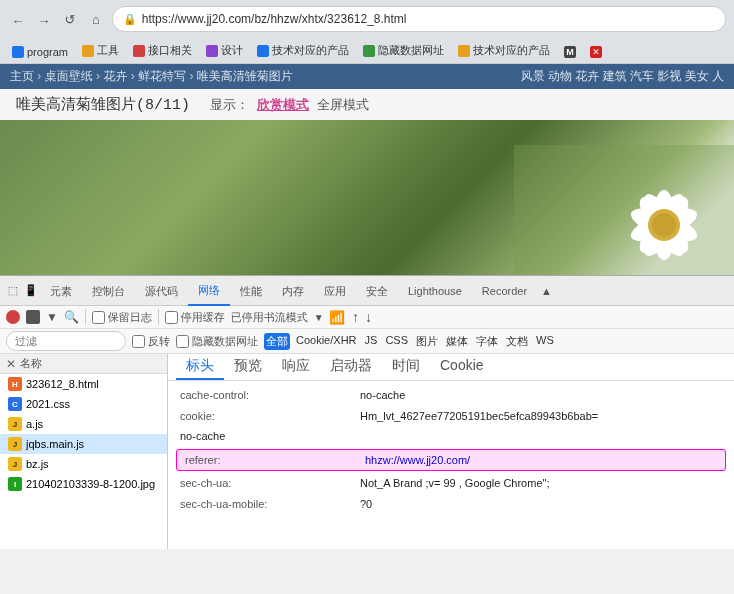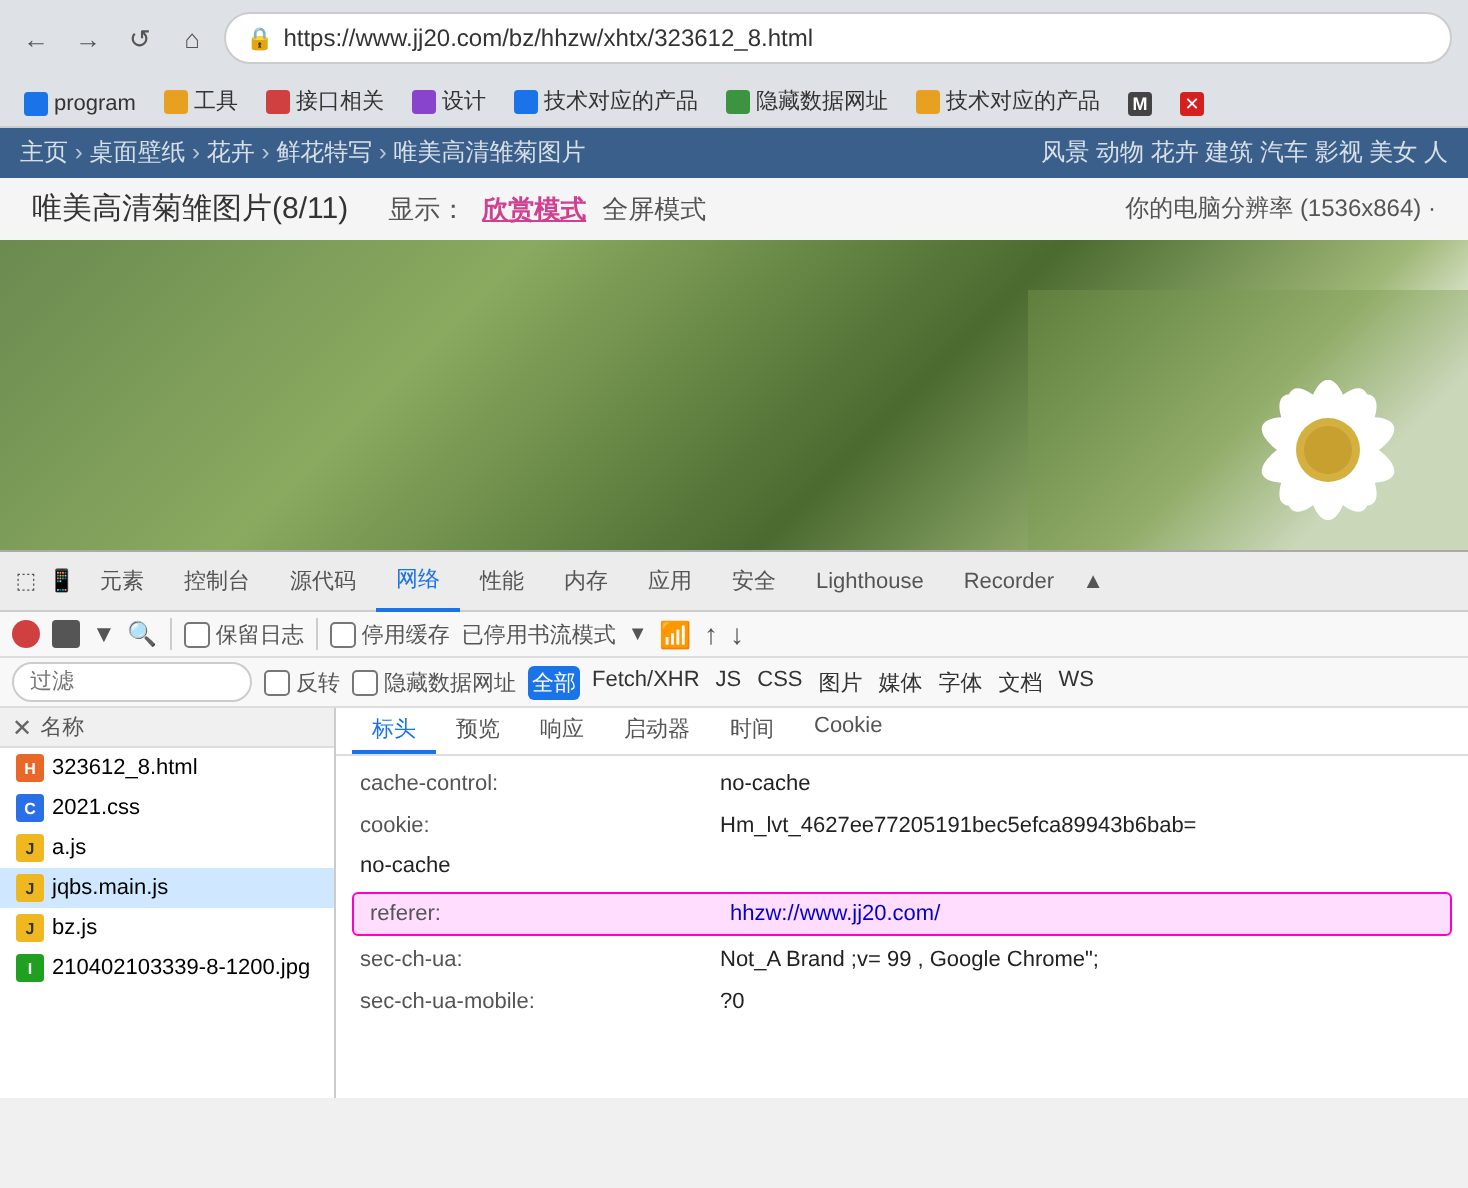--- a/index.html
+++ b/index.html
@@ -23,21 +23,21 @@
     .bm-icon.m { background: #444; color: white; font-size: 9px; display: flex; align-items: center; justify-content: center; font-weight: bold; }
     .bm-icon.x-ico { background: #d62020; color: white; font-size: 9px; display: flex; align-items: center; justify-content: center; }
 
     
     .site-nav { background: #3a5f8a; color: white; font-size: 12px; padding: 4px 10px; display: flex; align-items: center; gap: 8px; }
     .site-nav a { color: white; text-decoration: none; }
     .site-nav span { opacity: 0.8; }
 
     
     .page-content { background: #f5f5f5; }
-    .page-header { display: flex; align-items: center; padding: 6px 16px; background: #f5f5f5; font-size: 13px; gap: 20px; }
+    .page-header { display: flex; align-items: center; padding: 6px 16px; background: #f5f5f5; font-size: 13px; gap: 20px; font-family: Liberation Mono, monospace; }
     .page-title { font-size: 15px; color: #333; font-weight: normal; }
     .display-modes { display: flex; gap: 8px; font-size: 13px; color: #555; }
     .display-modes .active { color: #d04090; font-weight: bold; text-decoration: underline; }
     .page-info { margin-left: auto; font-size: 12px; color: #555; }
 
     .image-area { width: 100%; height: 155px; background: linear-gradient(135deg, #6a8a50 0%, #8aaa60 30%, #4a6a30 60%, #a0b878 80%, white 90%); position: relative; overflow: hidden; }
     .flower-img { position: absolute; right: 0; bottom: 0; width: 220px; height: 130px; }
 
     
     .devtools { background: #f8f8f8; border-top: 1px solid #aaa; }
@@ -73,21 +73,21 @@
     .file-item.selected { background: #d0e8ff; }
     .file-icon { width: 14px; height: 14px; border-radius: 2px; flex-shrink: 0; display: flex; align-items: center; justify-content: center; font-size: 8px; color: white; font-weight: bold; }
     .file-icon.html { background: #e8682a; }
     .file-icon.css { background: #2a6ee8; }
     .file-icon.js { background: #f0b820; color: #333; }
     .file-icon.img { background: #20a020; }
 
     
     .headers-panel { flex: 1; overflow-y: auto; background: white; font-size: 11px; padding: 4px 0; }
     .headers-tabs { display: flex; border-bottom: 1px solid #ddd; padding: 0 8px; background: white; }
-    .h-tab { padding: 3px 10px; font-size: 11px; color: #555; cursor: pointer; border-bottom: 2px solid transparent; }
+    .h-tab { padding: 3px 10px; font-size: 14px; color: #555; cursor: pointer; border-bottom: 2px solid transparent; }
     .h-tab.active { color: #1a73e8; border-bottom: 2px solid #1a73e8; }
 
     .header-row { display: flex; padding: 2px 12px; font-size: 11px; line-height: 1.5; }
     .header-name { color: #555; min-width: 180px; }
     .header-value { color: #222; flex: 1; overflow: hidden; text-overflow: ellipsis; white-space: nowrap; }
     .header-row.highlighted { background: #ff00ff22; border: 1.5px solid #ff00cc; border-radius: 3px; margin: 2px 8px; padding: 2px 8px; }
     .header-row.highlighted .header-name { color: #555; }
     .header-row.highlighted .header-value { color: #0000cc; }
   </style>
 </head>
@@ -156,25 +156,20 @@
       <a>唯美高清雏菊图片</a>
     </span>
     <span style="margin-left: auto; font-size: 12px; opacity: 0.8;">风景 动物 花卉 建筑 汽车 影视 美女 人</span>
   </div>
   <div class="page-header">
     <span class="page-title">唯美高清菊雏图片(8/11)</span>
     <div class="display-modes">
       <span>显示：</span>
       <span class="active">欣赏模式</span>
       <span>全屏模式</span>
-    </div>
-    <div class="page-info">
-      <span>你的电脑分辨率</span>
-      <span>(1536x864)</span>
-      <span>·</span>
     </div>
   </div>
   <div class="image-area">
 
     <svg class="flower-img" viewBox="0 0 220 130">
 
       <rect width="220" height="130" fill="#7a9a50" opacity="0.4"></rect>
 
       <ellipse cx="150" cy="80" rx="35" ry="12" fill="white" transform="rotate(-20,150,80)"></ellipse>
       <ellipse cx="150" cy="80" rx="35" ry="12" fill="white" transform="rotate(20,150,80)"></ellipse>
@@ -236,21 +231,21 @@
     <label class="checkbox-label">
       <input type="checkbox" style="">
       <span>反转</span>
     </label>
     <label class="checkbox-label">
       <input type="checkbox" style="">
       <span>隐藏数据网址</span>
     </label>
     <div class="type-filters">
       <span class="type-btn active">全部</span>
-      <span class="type-btn">Fetch/XHR</span>
+      <span class="type-btn">Cookie/XHR</span>
       <span class="type-btn">JS</span>
       <span class="type-btn">CSS</span>
       <span class="type-btn">图片</span>
       <span class="type-btn">媒体</span>
       <span class="type-btn">字体</span>
       <span class="type-btn">文档</span>
       <span class="type-btn">WS</span>
     </div>
   </div>
 

